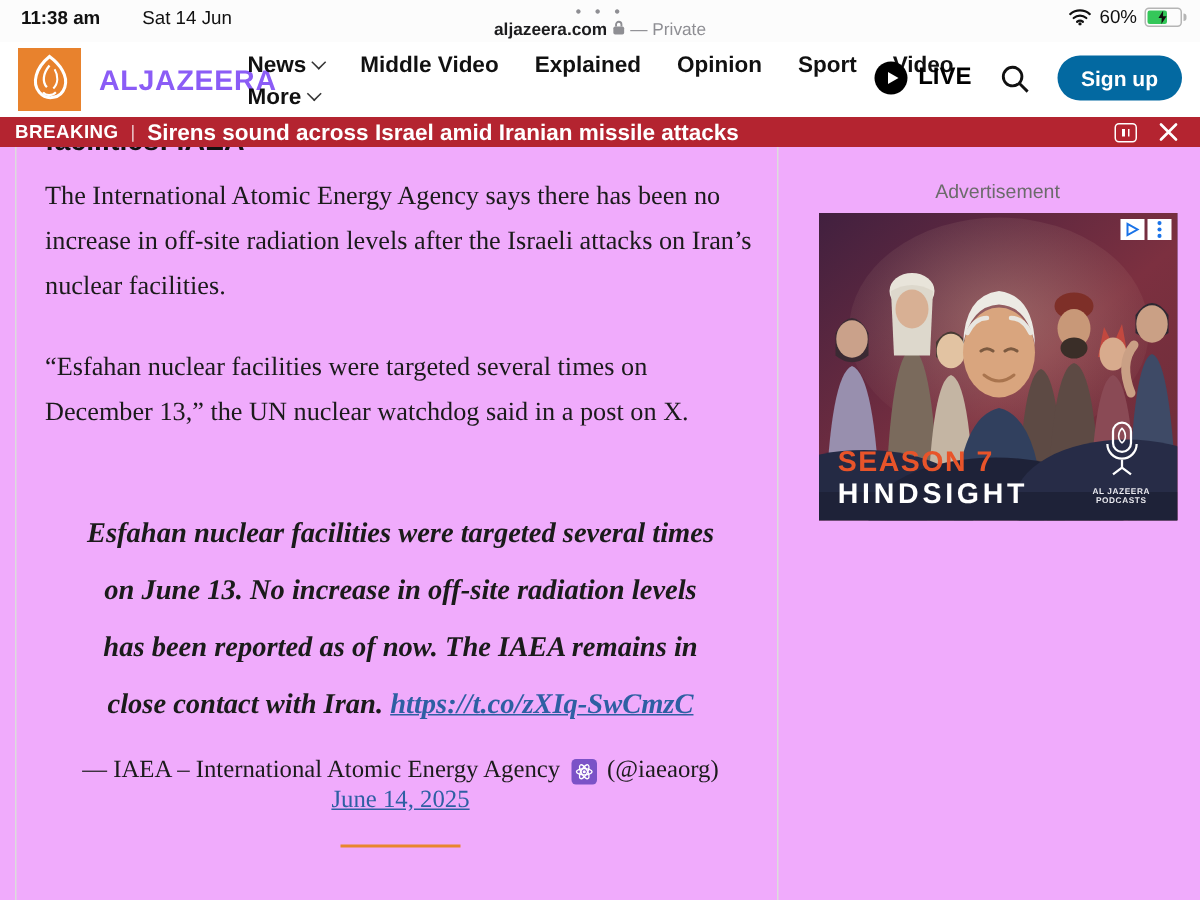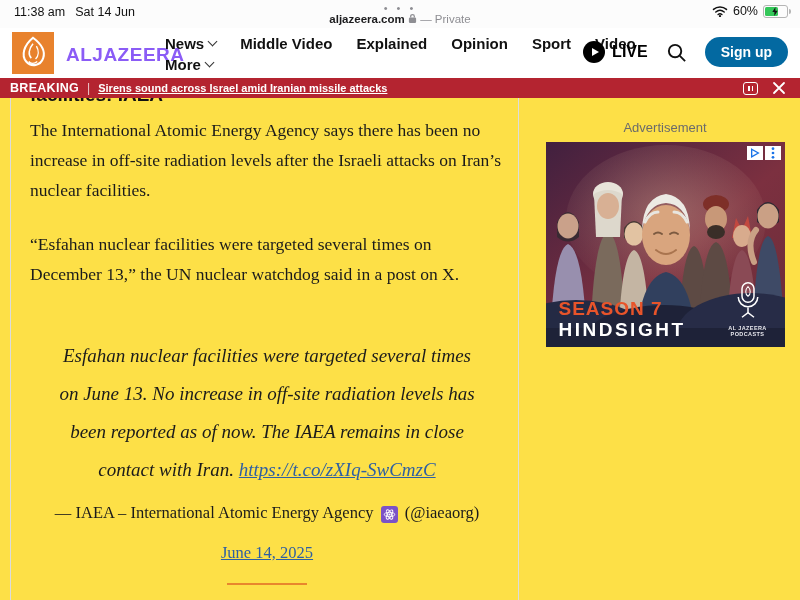--- a/index.html
+++ b/index.html
@@ -1,20 +1,20 @@
 <!DOCTYPE html>
 <html><head>
 <meta charset="utf-8">
 <style>
   html,body{margin:0;padding:0;width:800px;height:600px;overflow:hidden;background:#fff;
     font-family:"Liberation Sans",sans-serif;-webkit-font-smoothing:antialiased;}
   
   .status{position:relative;height:28px;background:#fcfcfc;}
   .st-left{position:absolute;left:14px;top:5px;font-size:12.5px;color:#111;}
-  .st-time{font-weight:400;margin-right:10px;}
+  .st-time{font-weight:700;margin-right:28px;}
   .st-dots{position:absolute;left:0;right:0;top:2px;text-align:center;color:#8e8e93;font-size:11px;letter-spacing:3px;}
   .st-url{position:absolute;left:0;right:0;top:13px;text-align:center;font-size:11.5px;color:#8e8e93;}
   .st-url b{color:#1c1c1e;font-weight:600;}
   .st-right{position:absolute;right:12px;top:4px;display:flex;align-items:center;gap:5px;font-size:12.5px;color:#111;}
   .batt{position:relative;width:23px;height:11px;border:1px solid #b5b5b5;border-radius:3px;}
   .batt::after{content:"";position:absolute;right:-4px;top:3px;width:2px;height:5px;background:#b5b5b5;border-radius:0 2px 2px 0;}
   .batt-fill{position:absolute;left:1px;top:1px;bottom:1px;width:13px;background:#34c759;border-radius:1.5px;}
   
   .hdr{position:relative;height:50px;background:#fff;}
   .logo-box{position:absolute;left:12px;top:4px;width:42px;height:42px;background:#e8822d;display:flex;align-items:center;justify-content:center;}
@@ -25,38 +25,38 @@
   .chev{display:inline-block;width:6px;height:6px;border-left:1.7px solid #333;border-bottom:1.7px solid #333;transform:rotate(-45deg);margin-top:-4px;}
   .hdr-right{position:absolute;right:12px;top:9px;display:flex;align-items:center;gap:18px;}
   .live{display:flex;align-items:center;gap:7px;font-weight:800;font-size:16px;color:#000;}
   .play-circ{width:22px;height:22px;border-radius:50%;background:#000;display:flex;align-items:center;justify-content:center;}
   .play-tri{width:0;height:0;border-left:7px solid #fff;border-top:4.5px solid transparent;border-bottom:4.5px solid transparent;margin-left:2px;}
   .signup{background:#0369a1;color:#fff;font-size:14px;font-weight:600;border:none;border-radius:16px;padding:7px 16px;}
   
   .banner{position:relative;z-index:5;height:20px;background:#b42430;display:flex;align-items:center;color:#fff;padding:0 10px;}
   .bk-label{font-weight:800;font-size:12.5px;letter-spacing:.3px;}
   .bk-sep{margin:0 8px;opacity:.75;font-size:12px;}
-  .bk-text{font-weight:700;font-size:11px;text-decoration:underline;}
+  .bk-text{font-weight:700;font-size:15px;}
   .bk-icons{position:absolute;right:14px;top:0;bottom:0;display:flex;align-items:center;gap:14px;}
   .pausebox{width:13px;height:11px;border:1.4px solid #fff;border-radius:3px;display:flex;align-items:center;justify-content:center;gap:2px;}
   .pausebox i{display:block;width:1.7px;height:5px;background:#fff;}
   
-  .content{position:relative;height:502px;background:#fde047;}
+  .content{position:relative;height:502px;background:#f0abfc;}
   .vline{position:absolute;top:0;bottom:0;width:1px;background:#dcdcdc;}
   .article{position:absolute;left:11px;top:0;width:507px;padding:0 14px 0 19px;box-sizing:border-box;
     font-family:"Liberation Serif",serif;color:#1b1b1b;}
   .hclip{height:9px;overflow:hidden;}
   .hclip span{display:block;margin-top:-14px;font-family:"Liberation Sans",sans-serif;font-weight:800;font-size:19px;color:#111;}
   .article p{font-size:17.5px;line-height:30px;margin:24px 0 0 0;}
   .article p:first-of-type{margin-top:8px;}
-  .quote{margin:48px 28px 0 28px;text-align:center;font-style:italic;font-size:19px;line-height:38px;}
+  .quote{margin:48px 28px 0 28px;text-align:center;font-style:italic;font-size:19px;line-height:38px;font-weight:bold;}
   .quote a{color:#2e5fa3;}
   .attrib{margin-top:14px;text-align:center;font-size:16.5px;}
   .atom{display:inline-block;width:17px;height:17px;background:#7b52c7;border-radius:3px;vertical-align:-3px;margin:0 3px;text-align:center;}
-  .dateline{margin-top:20px;text-align:center;font-size:16.5px;}
+  .dateline{margin-top:0;text-align:center;font-size:16.5px;}
   .dateline a{color:#2e5fa3;}
   .orange-hr{width:80px;border:none;border-top:2px solid #e8862d;margin:20px auto 0 auto;}
   
   .sidebar{position:absolute;left:530px;top:0;width:270px;}
   .ad-label{margin-top:22px;text-align:center;font-size:13px;color:#6b6b6b;}
   .ad-box{position:relative;width:239px;height:205px;margin:7px auto 0 auto;overflow:hidden;background:#55243c;}
   .ad-corner{position:absolute;top:4px;right:4px;display:flex;gap:2px;z-index:3;}
   .ad-corner .cbtn{width:16px;height:14px;background:#fff;display:flex;align-items:center;justify-content:center;}
   .ad-season{position:absolute;left:13px;top:156px;z-index:2;font-size:19px;font-weight:800;letter-spacing:1px;color:#e8542a;font-family:"Liberation Sans",sans-serif;}
   .ad-title{position:absolute;left:13px;top:177px;z-index:2;font-size:19px;font-weight:800;letter-spacing:2.5px;color:#fff;font-family:"Liberation Sans",sans-serif;}

